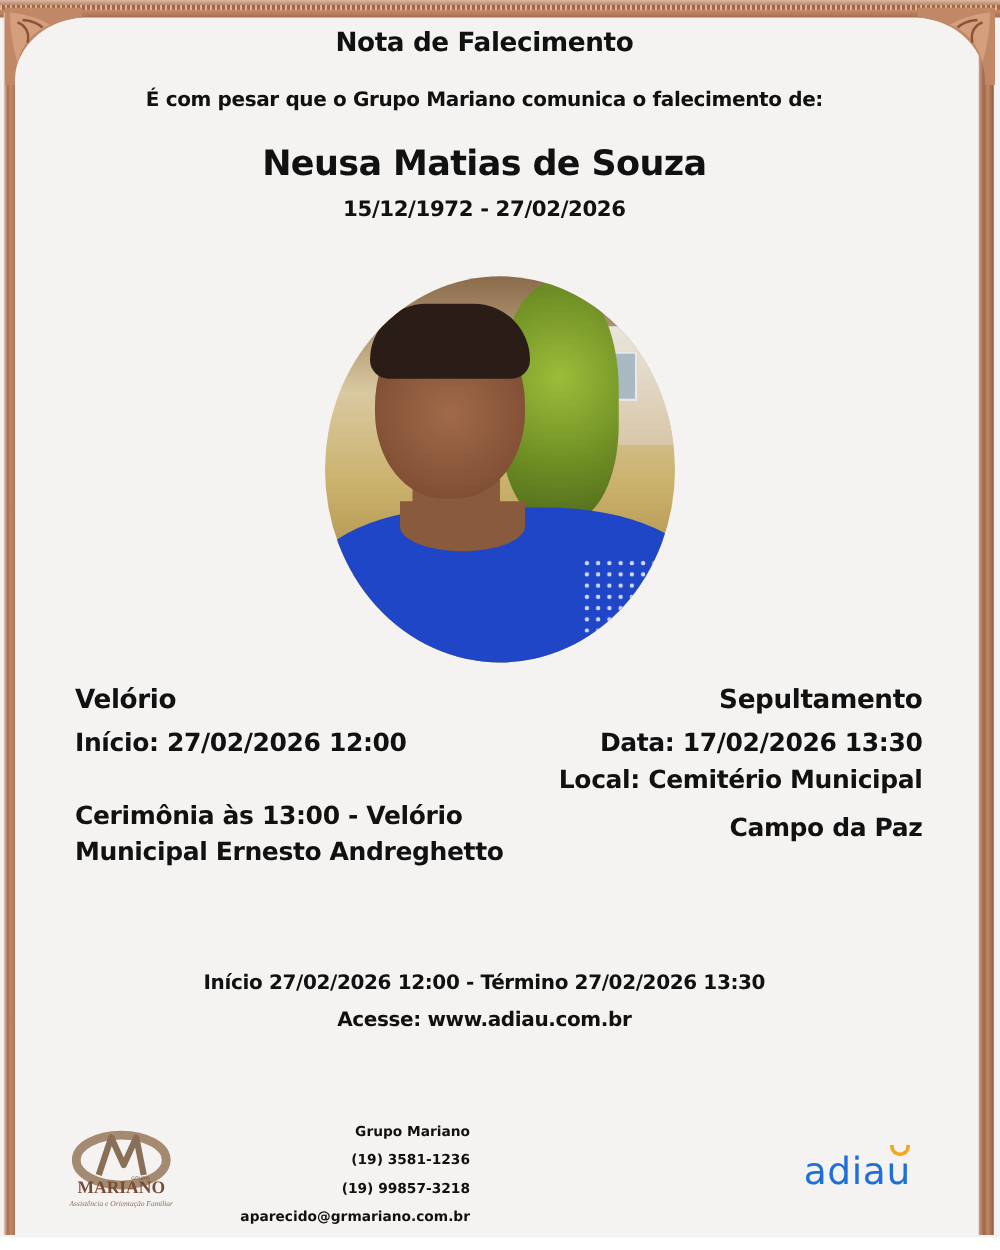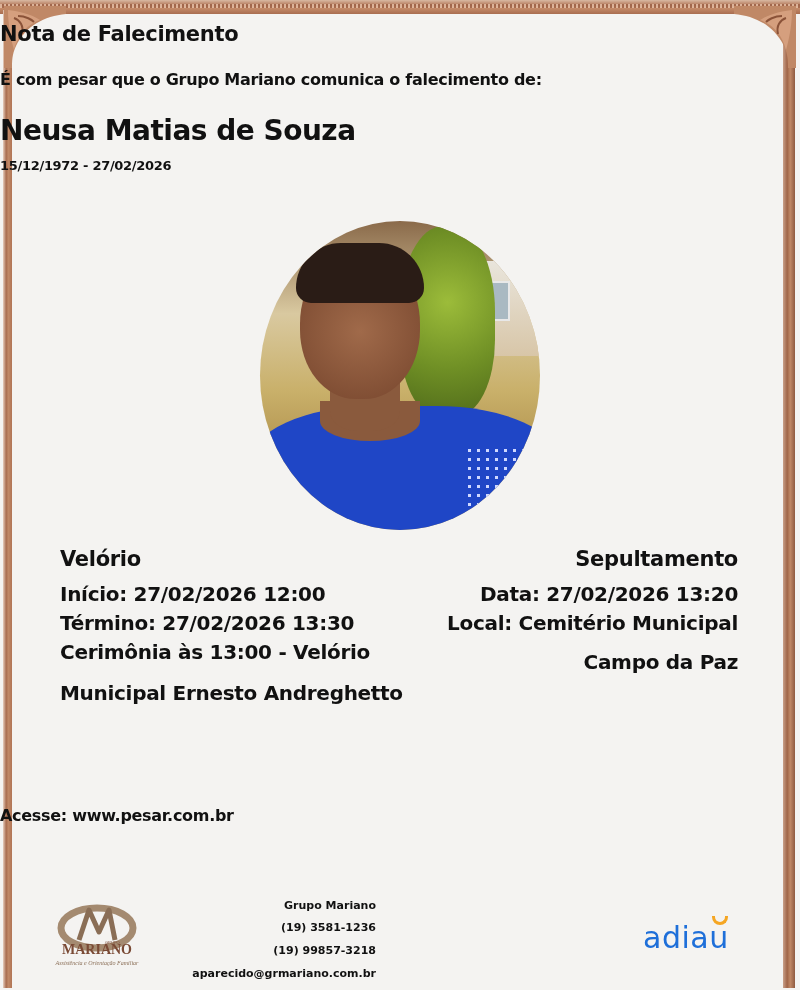--- a/index.html
+++ b/index.html
@@ -26,25 +26,25 @@
   .frame-right {
     position: absolute; right: 5px; top: 10px; width: 12px; height: 978px;
     background: linear-gradient(to right, #c9a08a 0%, #a06548 35%, #c08866 60%, #8f5a40 100%);
   }
   .corner {
     position: absolute; width: 62px; height: 62px; top: 6px;
   }
   .corner-left { left: 4px; }
   .corner-right { right: 4px; }
 
-  .center { position: absolute; left: 0; width: 775px; text-align: left; font-weight: bold; }
+  .center { position: absolute; left: 0; width: 775px; text-align: center; font-weight: bold; }
   .title { top: 22px; font-size: 21px; letter-spacing: -0.3px; }
   .intro { top: 70px; font-size: 16px; letter-spacing: -0.3px; }
   .name { top: 114px; font-size: 28px; letter-spacing: -0.5px; }
-  .dates { top: 158px; font-size: 13px; letter-spacing: -0.3px; }
+  .dates { top: 158px; font-size: 17px; letter-spacing: -0.3px; }
 
   .photo {
     position: absolute; left: 260px; top: 221px; width: 280px; height: 309px;
     border-radius: 50%; overflow: hidden;
     background: linear-gradient(to bottom, #8a6a4a 0%, #d9c9a0 30%, #c9b06a 55%, #b79a55 70%, #b79a55 100%);
   }
   .photo .tree {
     position: absolute; left: 140px; top: 5px; width: 95px; height: 190px; border-radius: 45% 45% 40% 40%;
     background: radial-gradient(circle at 50% 40%, #9cbc3a 0%, #6f8f25 55%, #4f6a1a 100%);
   }
@@ -130,30 +130,30 @@
     <div class="shirt"></div>
     <div class="collar"></div>
     <div class="neck"></div>
     <div class="head"></div>
     <div class="hair"></div>
     <div class="dots"></div>
   </div>
 
   <div class="col-title left-col" style="top:547px;">Velório</div>
   <div class="col-line left-col" style="top:582px;">Início: 27/02/2026 12:00</div>
-  <div class="col-line left-col" style="top:611px;">Término: 27/02/2026 13:30</div>
   <div class="col-line left-col" style="top:640px;">Cerimônia às 13:00 - Velório</div>
-  <div class="col-line left-col" style="top:669px;margin-top:12px;">Municipal Ernesto Andreghetto</div>
+  <div class="col-line left-col" style="top:669px;">Municipal Ernesto Andreghetto</div>
 
   <div class="col-title right-col" style="top:547px;margin-left:42px;">Sepultamento</div>
-  <div class="col-line right-col" style="top:582px;">Data: 27/02/2026 13:20</div>
+  <div class="col-line right-col" style="top:582px;">Data: 17/02/2026 13:30</div>
   <div class="col-line right-col" style="top:611px;">Local: Cemitério Municipal</div>
   <div class="col-line right-col" style="top:640px;margin-top:10px;">Campo da Paz</div>
 
-  <div class="center online-url">Acesse: www.pesar.com.br</div>
+  <div class="center online-times">Início 27/02/2026 12:00 - Término 27/02/2026 13:30</div>
+  <div class="center online-url">Acesse: www.adiau.com.br</div>
 
   <svg class="mariano-logo" viewBox="0 0 110 70">
     <ellipse cx="52" cy="26" rx="36" ry="20" fill="none" stroke="#a48a70" stroke-width="7"></ellipse>
     <path d="M34 38 L44 8 L54 30 L64 8 L70 38" fill="none" stroke="#8a6e56" stroke-width="5" stroke-linejoin="round"></path>
     <text x="60" y="42" font-size="4" fill="#7a4a35" font-family="Liberation Sans, sans-serif">GRUPO</text>
     <text x="52" y="52" text-anchor="middle" font-size="14" font-weight="bold" fill="#7a4a35" font-family="Liberation Serif, serif">MARIANO</text>
     <text x="52" y="63" text-anchor="middle" font-size="6" font-style="italic" fill="#8a6e56" font-family="Liberation Serif, serif">Assistência e Orientação Familiar</text>
   </svg>
 
   <div class="footer-contact" style="top:899px;">Grupo Mariano</div>

